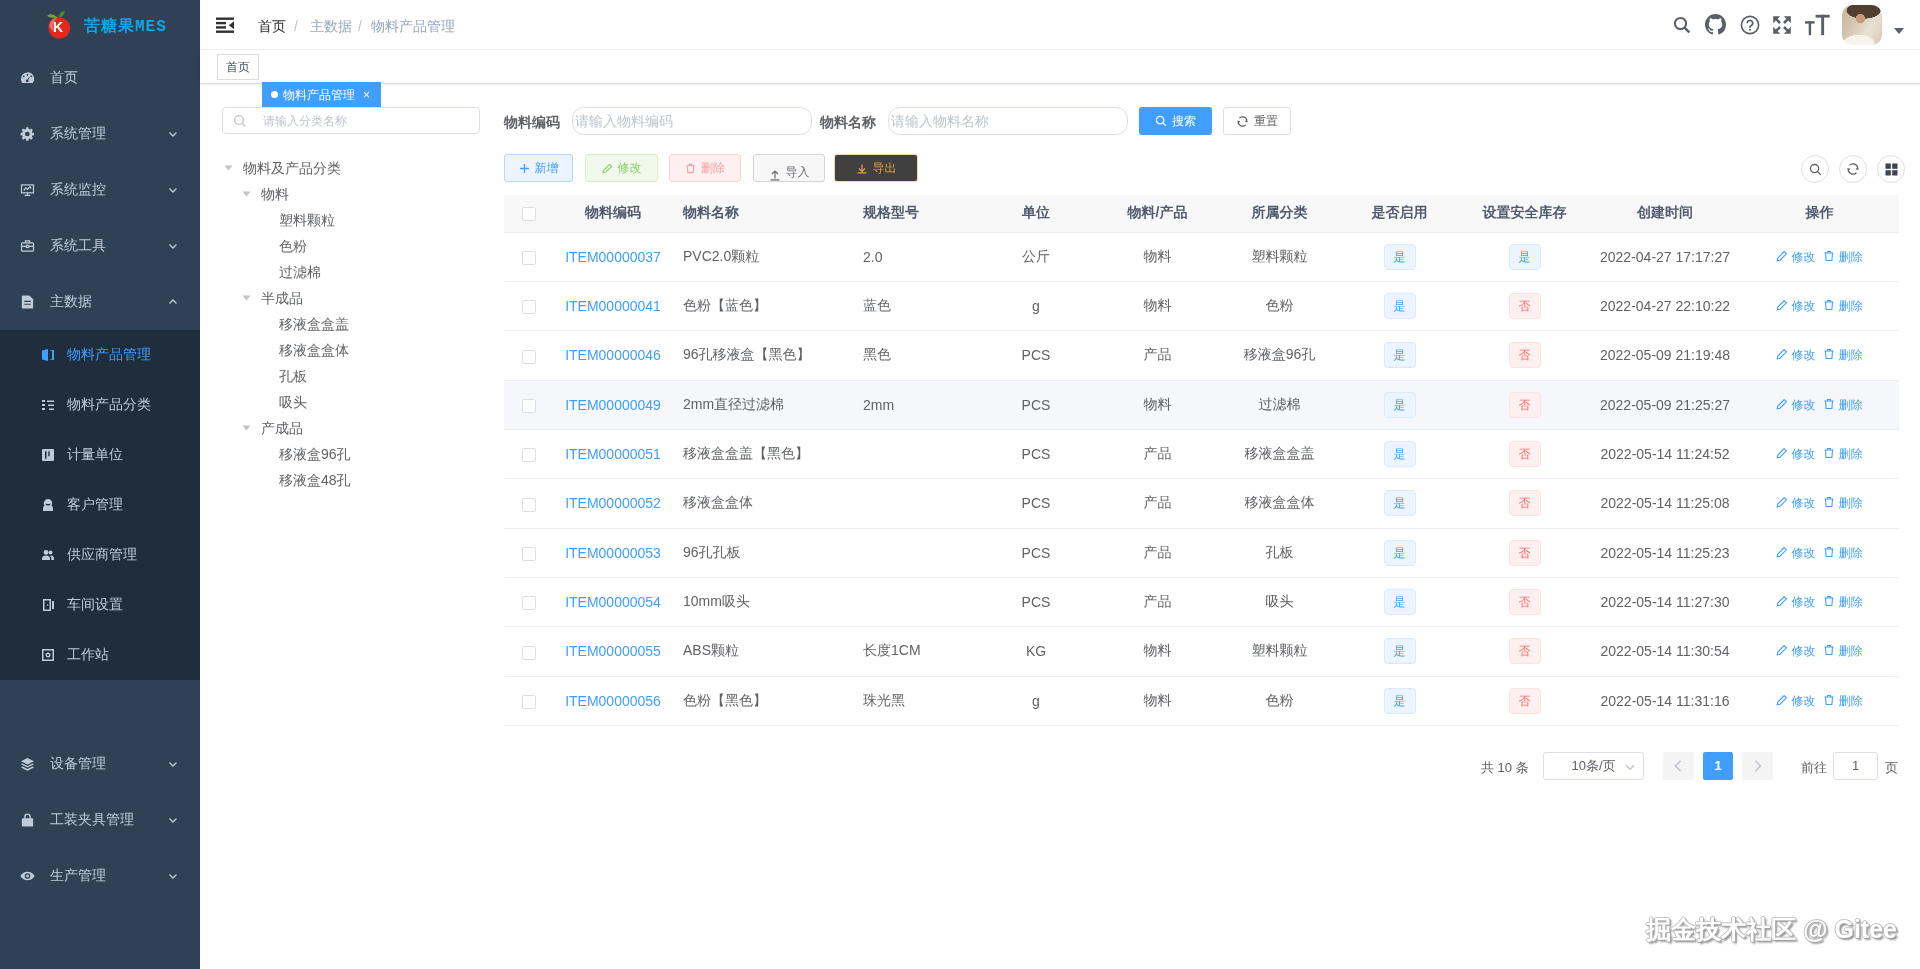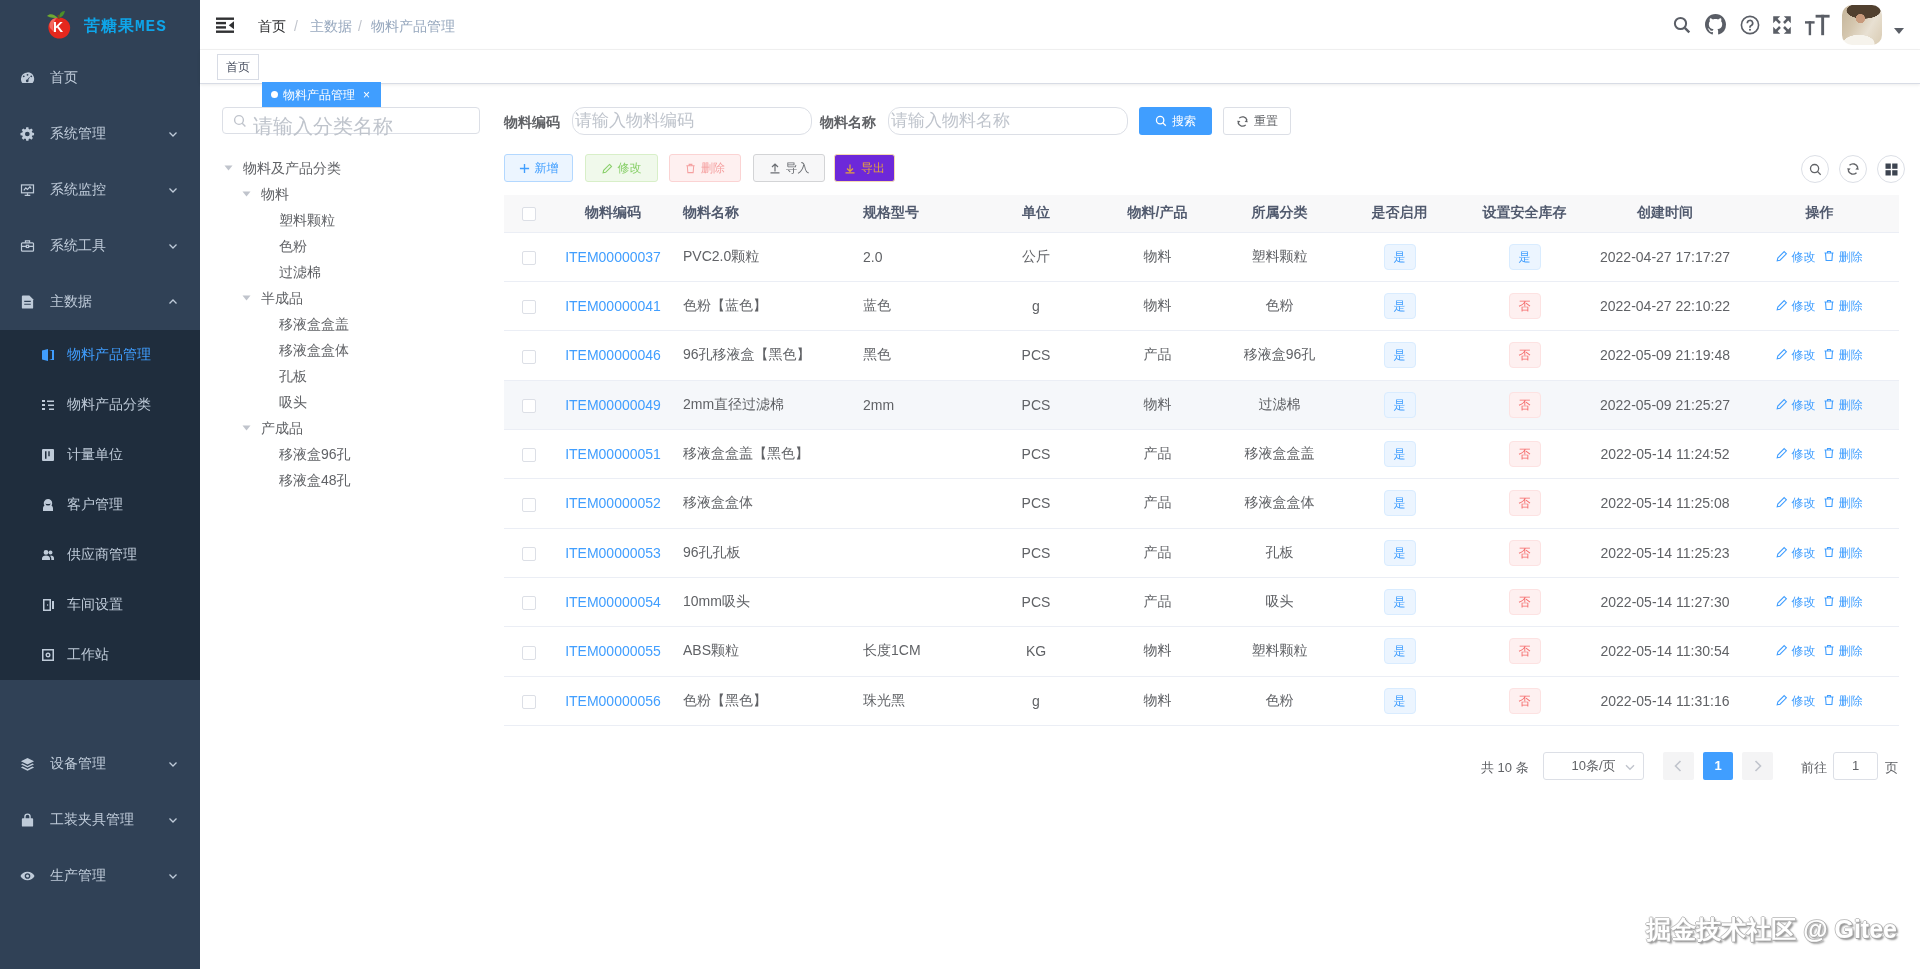--- a/index.html
+++ b/index.html
@@ -25,26 +25,26 @@
 #hamb { position:absolute; left:216px; top:17px; width:18px; height:16px; }
 .bc { position:absolute; top:18px; font-size:14px; }
 
 #tagsbar { position:absolute; left:200px; top:50px; width:1720px; height:34px; background:#fff; border-bottom:1px solid #d8dce5; box-shadow:0 1px 3px 0 rgba(0,0,0,.08); }
 .tag { position:absolute; top:54px; height:26px; line-height:24px; font-size:12px; border:1px solid #d8dce5; background:#fff; color:#495060; padding:0 8px; }
 .tag.on { background:#409eff; border-color:#409eff; color:#fff; padding:0 10px 0 8px; }
 .tag.on .dot { display:inline-block; width:7px; height:7px; border-radius:50%; background:#fff; margin-right:5px; position:relative; top:-1px;}
 .tag .x { margin-left:8px; font-size:12px; }
 
 #treeinput { position:absolute; left:222px; top:107px; width:258px; height:27px; border:1px solid #dcdfe6; border-radius:4px; background:#fff; }
-#treeinput .ph { position:absolute; left:30px; top:5px; font-size:20px; color:#bfc4cc;text-align:center; }
+#treeinput .ph { position:absolute; left:40px; top:5px; font-size:12px; color:#bfc4cc;text-align:center; }
 .tnode { position:absolute; font-size:14px; color:#606266; height:26px; line-height:26px; }
 .tcaret { position:absolute; width:0; height:0; border-left:5px solid #c0c4cc; border-top:4px solid transparent; border-bottom:4px solid transparent; transform:rotate(90deg); }
 
 .flabel { position:absolute; top:114px; font-size:14px; font-weight:bold; color:#606266; }
-.finput { position:absolute; top:107px; height:28px; border:1px solid #dcdfe6; border-radius:12px; background:#fff; font-size:17px; color:#bfc4cc; line-height:26px; padding-left:2px; }
+.finput { position:absolute; top:107px; height:28px; border:1px solid #dcdfe6; border-radius:12px; background:#fff; font-size:14px; color:#bfc4cc; line-height:26px; padding-left:2px; }
 .btn { position:absolute; top:154px; height:28px; border-radius:3px; font-size:12px; display:inline-flex; align-items:center; justify-content:center; gap:5px; border:1px solid transparent; }
 
 #tbl { position:absolute; left:504px; top:195px; width:1395px; border-collapse:collapse; table-layout:fixed; }
 #tbl th { height:37px; background:#f8f8f9; color:#515a6e; font-size:14px; font-weight:bold; border-bottom:1px solid #ebeef5; }
 #tbl td { height:49.35px; font-size:14px; color:#606266; border-bottom:1px solid #ebeef5; text-align:center; }
 #tbl td.l, #tbl th.l { text-align:left; padding-left:10px; }
 #tbl .code { color:#409eff; }
 .cb { display:inline-block; width:14px; height:14px; border:1px solid #dcdfe6; border-radius:2px; background:#fff; vertical-align:middle; }
 .eltag { display:inline-block; width:32px; height:26px; line-height:24px; border-radius:4px; font-size:12px; }
 .eltag.b { background:#ecf5ff; border:1px solid #d9ecff; color:#409eff; }
@@ -304,25 +304,25 @@
       <path d="M6 1v10M1 6h10" stroke="#409eff" stroke-width="1.5"></path>
     </svg>新增</div>
 <div class="btn" style="left:585px;width:73px;background:#f0f9eb;border-color:#d8efc8;color:#89d06a;">
   <svg width="11" height="11" viewBox="0 0 12 12">
       <path d="M8.2 1.6 10.4 3.8 4 10.2 1.2 10.8 1.8 8 8.2 1.6z" fill="none" stroke="#89d06a" stroke-width="1.2"></path>
     </svg>修改</div>
 <div class="btn" style="left:669px;width:72px;background:#fef0f0;border-color:#fbd3d3;color:#f5a0a0;">
   <svg width="11" height="11" viewBox="0 0 12 12">
       <path d="M1.5 3h9M4.5 3V1.5h3V3M2.5 3l.6 7.5h5.8L9.5 3" fill="none" stroke="#f5a0a0" stroke-width="1.1"></path>
     </svg>删除</div>
-<div class="btn" style="left:753px;width:72px;background:#f7f7f8;border-color:#d3d4d6;color:#6b6e73;">
+<div class="btn" style="left:753px;width:72px;background:#f7f7f8;border-color:#d3d4d6;color:#6b6e73;align-items:flex-end;">
   <svg width="12" height="12" viewBox="0 0 12 12">
       <path d="M6 9.5V2.5M3 5l3-3 3 3M1.5 10.8h9" fill="none" stroke="#6b6e73" stroke-width="1.2"></path>
     </svg>导入</div>
-<div class="btn" style="left:834px;width:61px;background:#6d28d9;border-color:#f5dab1;color:#e6a23c;">
+<div class="btn" style="left:834px;width:84px;background:#404040;border-color:#f5dab1;color:#e6a23c;">
   <svg width="12" height="12" viewBox="0 0 12 12">
       <path d="M6 2.5v7M3 6.5l3 3 3-3M1.5 10.8h9" fill="none" stroke="#e6a23c" stroke-width="1.2"></path>
     </svg>导出</div>
 
 <div class="abs" style="left:1801px;top:155px;width:28px;height:28px;border:1px solid #dcdfe6;border-radius:50%;">
     <svg style="position:absolute;left:7px;top:7px" width="13" height="13" viewBox="0 0 14 14">
       <circle cx="6" cy="6" r="4.4" fill="none" stroke="#606266" stroke-width="1.4"></circle>
       <line x1="9.3" y1="9.3" x2="12.6" y2="12.6" stroke="#606266" stroke-width="1.4"></line>
     </svg>
   </div>

